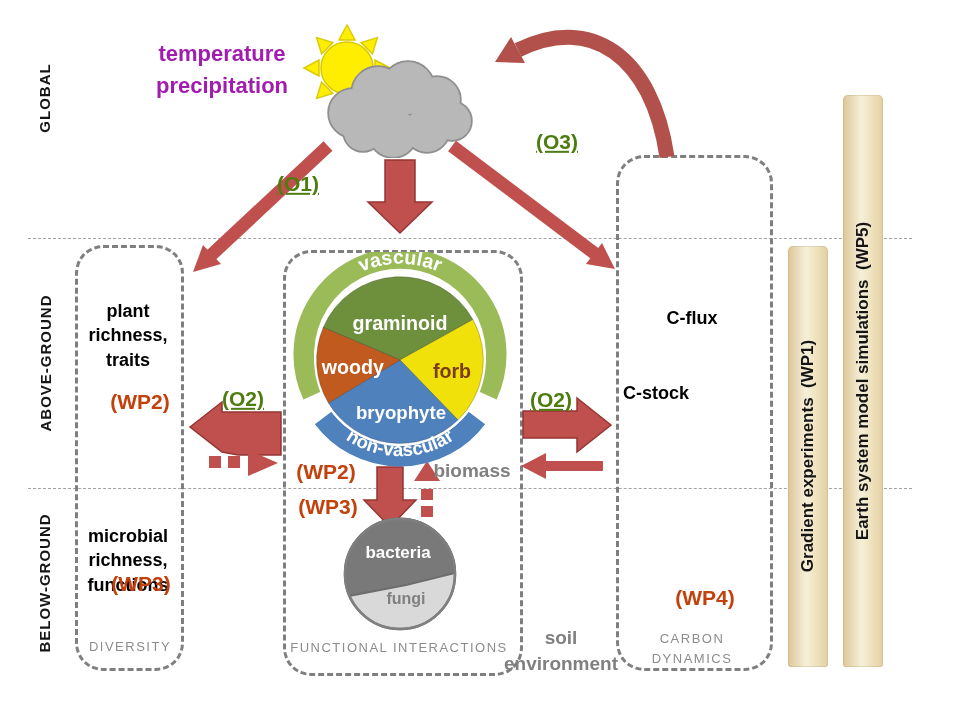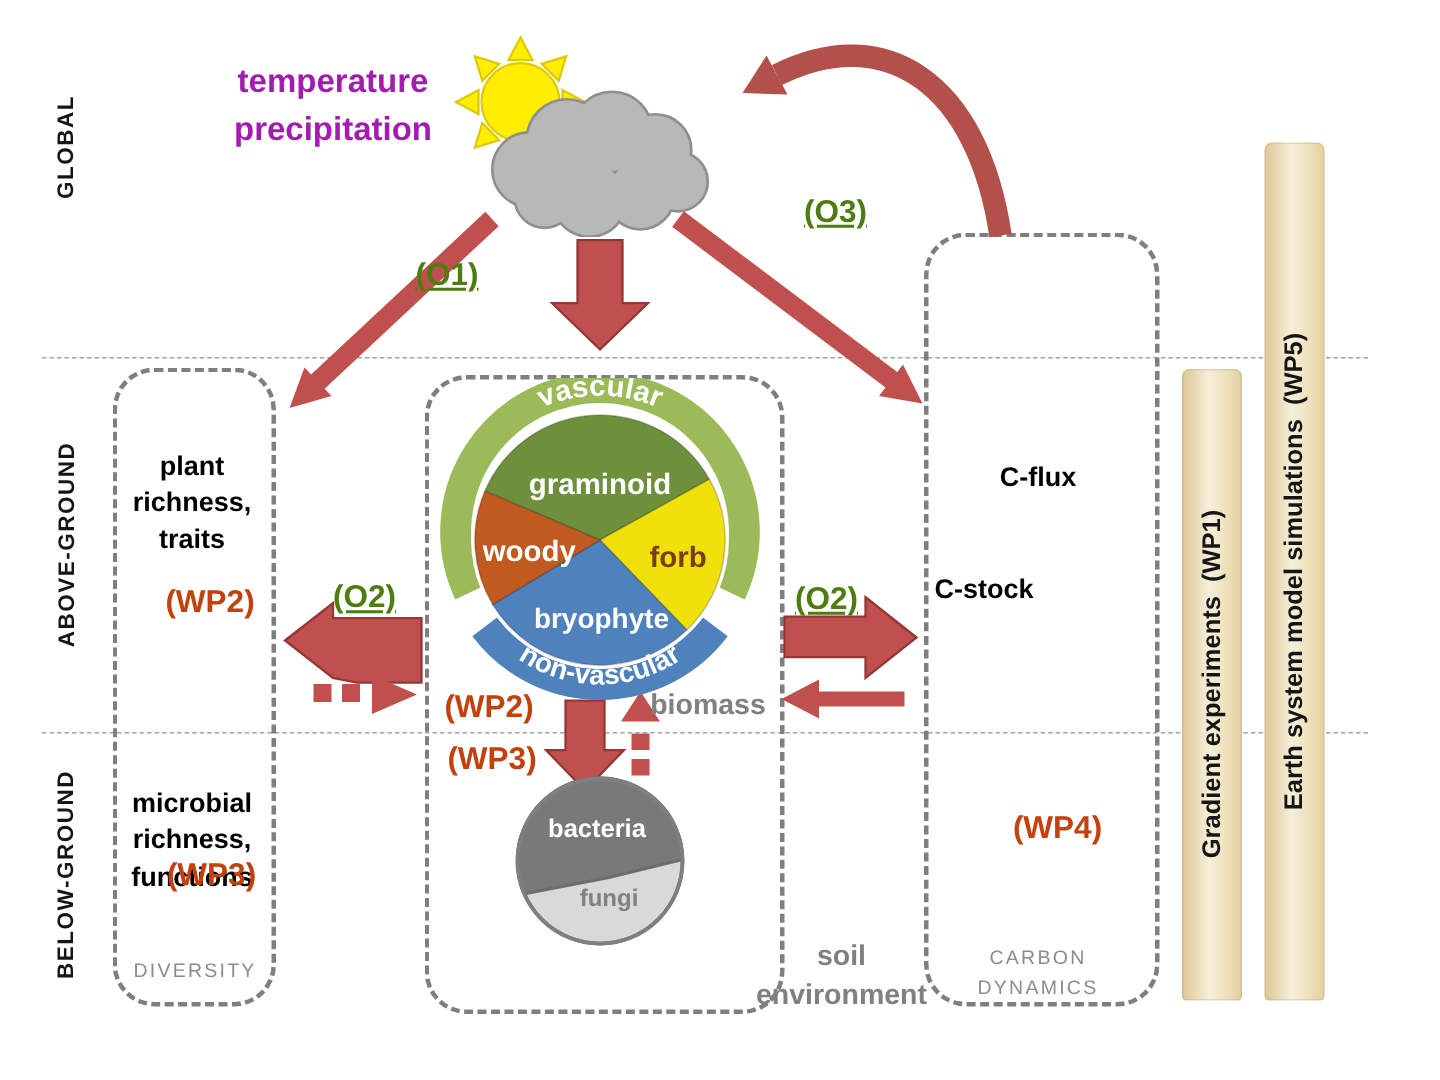--- a/index.html
+++ b/index.html
@@ -167,24 +167,25 @@
   <div class="lbl gray-lg" style="left:472px;top:471px;">biomass</div>
 
   <svg class="abs" style="left:340px;top:514px;" width="120" height="120" viewBox="0 0 120 120">
     <circle cx="60" cy="60" r="55" stroke="#7f7f7f" stroke-width="2.5" fill="#d9d9d9"></circle>
     <path d="M 9.7 81.8 A 55 55 0 1 1 115 59 L 66 71 Z" stroke="#6d6d6d" stroke-width="2" fill="#797979"></path>
     <circle cx="60" cy="60" r="55" fill="none" stroke="#7f7f7f" stroke-width="2.5"></circle>
     <text x="58" y="44" font-size="17" font-weight="bold" fill="#ffffff" text-anchor="middle">bacteria</text>
     <text x="66" y="90" font-size="16" font-weight="bold" fill="#808080" text-anchor="middle">fungi</text>
   </svg>
 
+  <div class="lbl caption" style="left:399px;top:648px;">FUNCTIONAL INTERACTIONS</div>
 
   <div class="lbl gray" style="left:692px;top:318px;">C-flux</div>
   <div class="lbl gray" style="left:656px;top:393px;text-align:right;">C-stock</div>
-  <div class="lbl wp" style="left:692px;top:553px;">(WP4)</div>
+  <div class="lbl wp" style="left:692px;top:598px;">(WP4)</div>
   <div class="lbl gray-lg" style="left:561px;top:651px;">soil
 environment</div>
 
   <div class="lbl caption" style="left:692px;top:648px;line-height:1.5;">CARBON
 DYNAMICS</div>
 
   <div class="bar" style="left:788px;top:246px;height:421px;"></div>
   <div class="vtext bar-label" style="left:808px;top:456px;">Gradient experiments&nbsp; (WP1)</div>
   <div class="bar" style="left:843px;top:95px;height:572px;"></div>
   <div class="vtext bar-label" style="left:863px;top:381px;">Earth system model simulations&nbsp; (WP5)</div>

